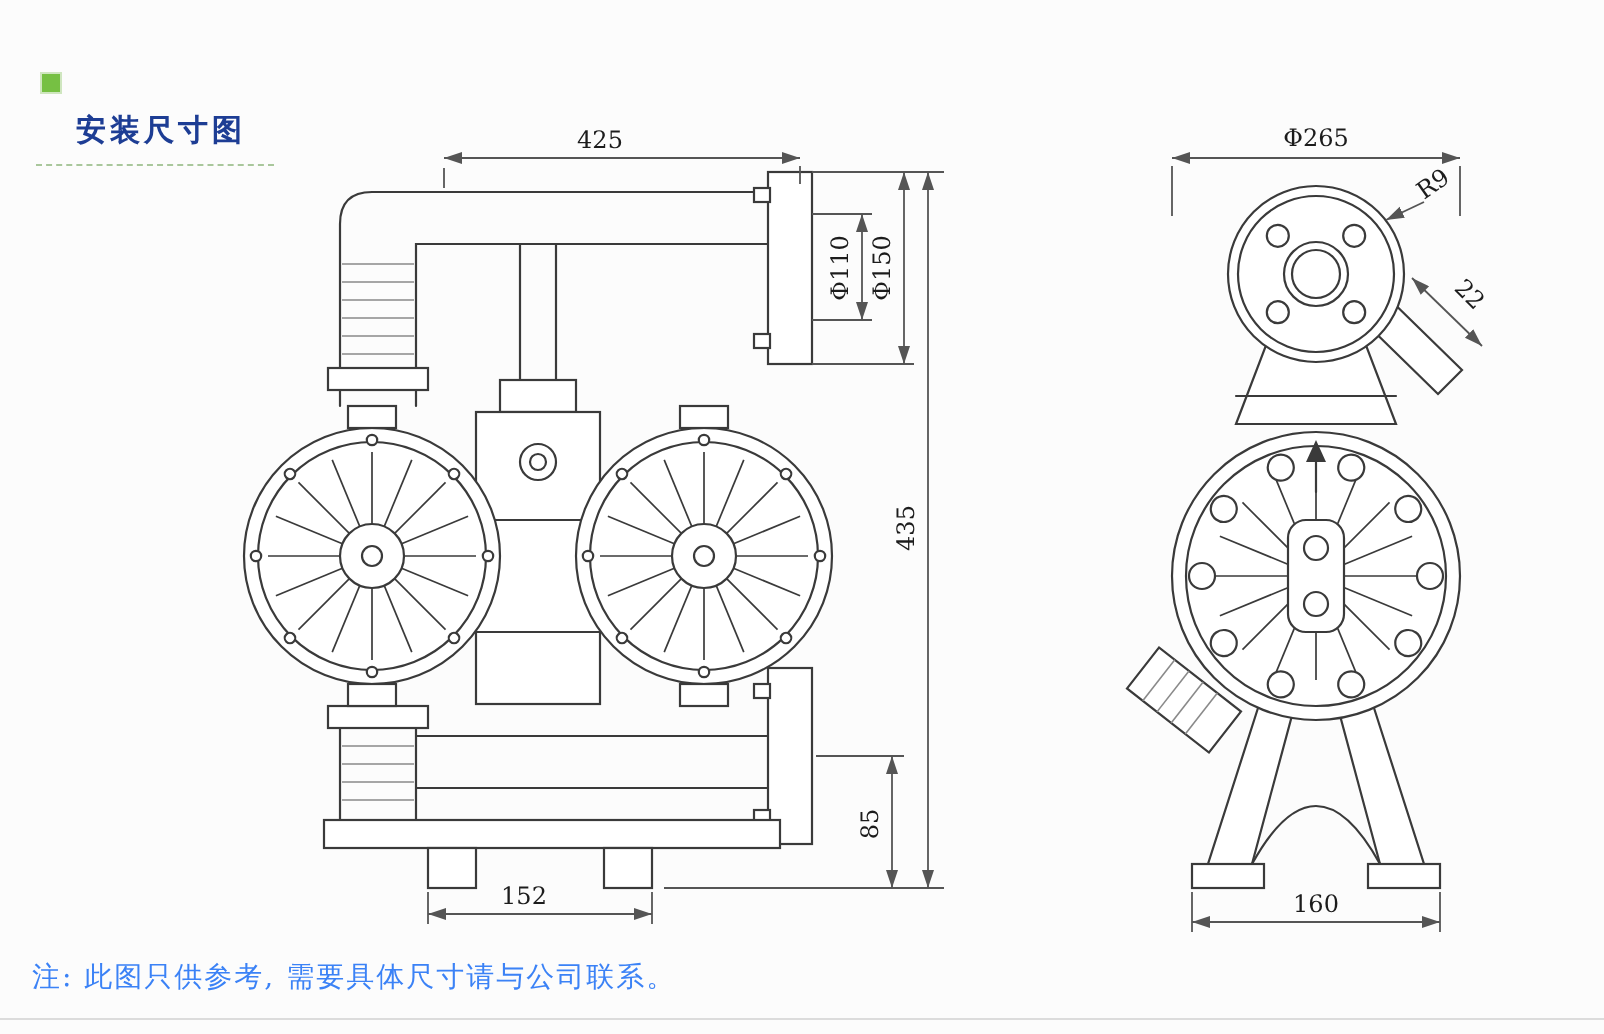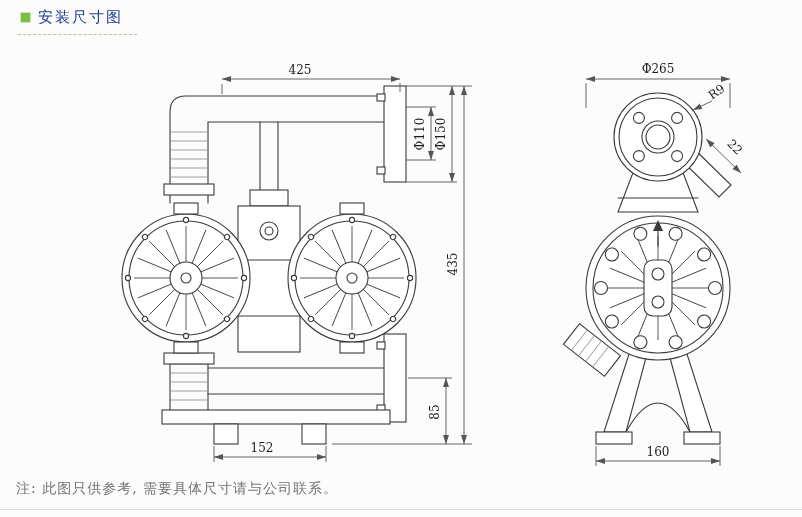--- a/index.html
+++ b/index.html
@@ -8,25 +8,26 @@
     background:#fcfcfc; font-family:"Liberation Sans", sans-serif;
   }
   .header {
     position:absolute; left:18px; top:8px; display:inline-flex; align-items:center;
     gap:7px; padding:0 14px 7px 2px; border-bottom:1px dashed #a9c79c;
   }
   .bullet {
     width:9px; height:9px; background:#76c043; border:1px solid #cfe6bf; display:inline-block;
   }
   .title {
-    color:#1d3d94; font-size:15px; font-weight:normal; letter-spacing:2px;
+    color:#1d3d94; font-size:15px; font-weight:bold; letter-spacing:2px;
     font-family:"DejaVu Sans", sans-serif;
+    margin-top:48px;
   }
   .note {
-    position:absolute; left:16px; top:480px; color:#737373; font-size:14px;
+    position:absolute; left:16px; top:480px; color:#3b82f6; font-size:14px;
     font-family:"DejaVu Serif", serif; letter-spacing:1px;
   }
   .footer-line { position:absolute; left:0; right:0; top:509px; border-top:1px solid #dcdcdc; }
   svg { position:absolute; left:0; top:0; }
   .ln  { stroke:#3a3a3a; stroke-width:1.1; fill:none; stroke-linecap:round; }
   .fw  { fill:#ffffff; stroke:#3a3a3a; stroke-width:1.1; }
   .rib { stroke:#3a3a3a; stroke-width:0.85; }
   .hatch { stroke:#8a8a8a; stroke-width:0.8; }
   .dim { stroke:#555; stroke-width:0.9; fill:none; }
   .dimtxt { font:12px "DejaVu Serif", serif; fill:#1c1c1c; }

